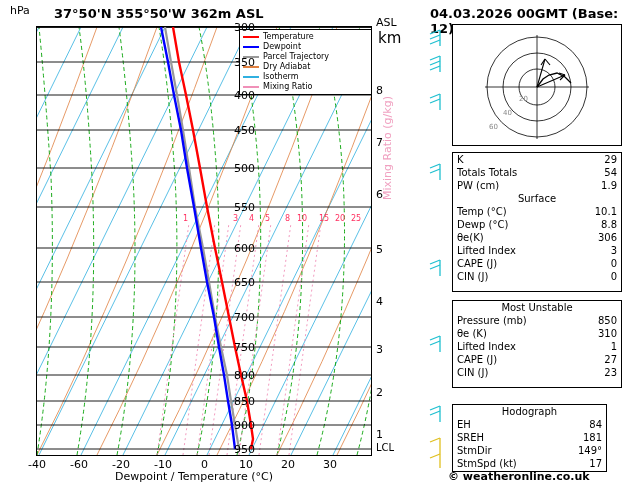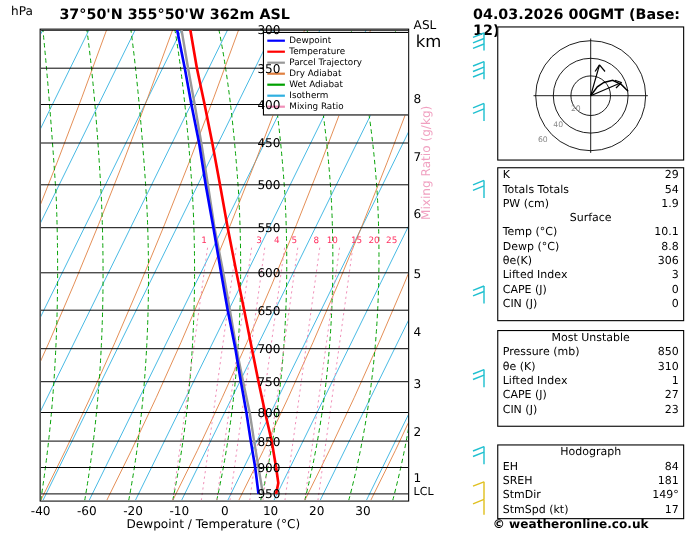--- a/index.html
+++ b/index.html
@@ -24,21 +24,21 @@
   
   #legend{left:240px;top:30px;width:128px;background:#fff;border:1px solid #000;padding:2px 3px;font-size:8px;line-height:10px;}
   .legrow{display:flex;align-items:center;height:10px;}
   .legline{width:16px;height:0;border-top-width:2px;border-top-style:solid;margin-right:4px;}
   .legtxt{color:#000;font-size:8px;}
   
   .panel{border:1px solid #000;background:#fff;box-sizing:border-box;}
   #hodo-panel{left:452px;top:24px;width:170px;height:122px;}
   #idx-panel{left:452px;top:152px;width:170px;height:140px;}
   #mu-panel{left:452px;top:300px;width:170px;height:88px;}
-  #hodo2-panel{left:452px;top:404px;width:170px;height:68px;}
+  #hodo2-panel{left:452px;top:404px;width:155px;height:68px;}
   .row{display:flex;justify-content:space-between;font-size:10px;color:#000;padding:0 4px;line-height:13px;}
   .center-head{text-align:center;font-size:10px;color:#000;line-height:13px;}
   #copyright{left:448px;top:470px;font-size:11px;color:#000;font-weight:bold;}
   .wind-barb{position:absolute;}
   #lcl-label{left:376px;top:442px;font-size:10px;color:#000;}
 </style>
 </head>
 <body>
 
 <div class="root">
@@ -143,38 +143,34 @@
         <polyline fill="none" stroke="#999999" stroke-width="2.2" points="128,0 134,35 140,68 146,103 152,141 158,180 166,221 172,255 178,290 184,320 190,348 194,374 198,398 202,422"></polyline>
 
         <polyline fill="none" stroke="#0000ff" stroke-width="2.4" points="124,0 131,35 137,68 144,103 150,141 157,180 164,221 170,255 177,290 182,320 187,348 191,374 195,398 198,422"></polyline>
 
         <polyline fill="none" stroke="#ff0000" stroke-width="2.4" points="136,0 142,35 149,68 156,103 163,141 170,180 178,221 185,255 192,290 198,320 204,348 210,374 214,398 216,412 214,422"></polyline>
       </g>
     </svg>
 
     <div class="abs" id="legend" style="left:202px;top:2px;">
       <div class="legrow">
+        <span class="legline" style="border-top-color:#ff0000;"></span>
+        <span class="legtxt">Temperature</span>
+      </div>
+      <div class="legrow">
         <span class="legline" style="border-top-color:#0000ff;"></span>
         <span class="legtxt">Dewpoint</span>
       </div>
       <div class="legrow">
-        <span class="legline" style="border-top-color:#ff0000;"></span>
-        <span class="legtxt">Temperature</span>
-      </div>
-      <div class="legrow">
         <span class="legline" style="border-top-color:#999999;"></span>
         <span class="legtxt">Parcel Trajectory</span>
       </div>
       <div class="legrow">
         <span class="legline" style="border-top-color:#e08040;"></span>
         <span class="legtxt">Dry Adiabat</span>
-      </div>
-      <div class="legrow">
-        <span class="legline" style="border-top-color:#00a000;"></span>
-        <span class="legtxt">Wet Adiabat</span>
       </div>
       <div class="legrow">
         <span class="legline" style="border-top-color:#30b0e0;"></span>
         <span class="legtxt">Isotherm</span>
       </div>
       <div class="legrow">
         <span class="legline" style="border-top-color:#f090b8;"></span>
         <span class="legtxt">Mixing Ratio</span>
       </div>
     </div>

